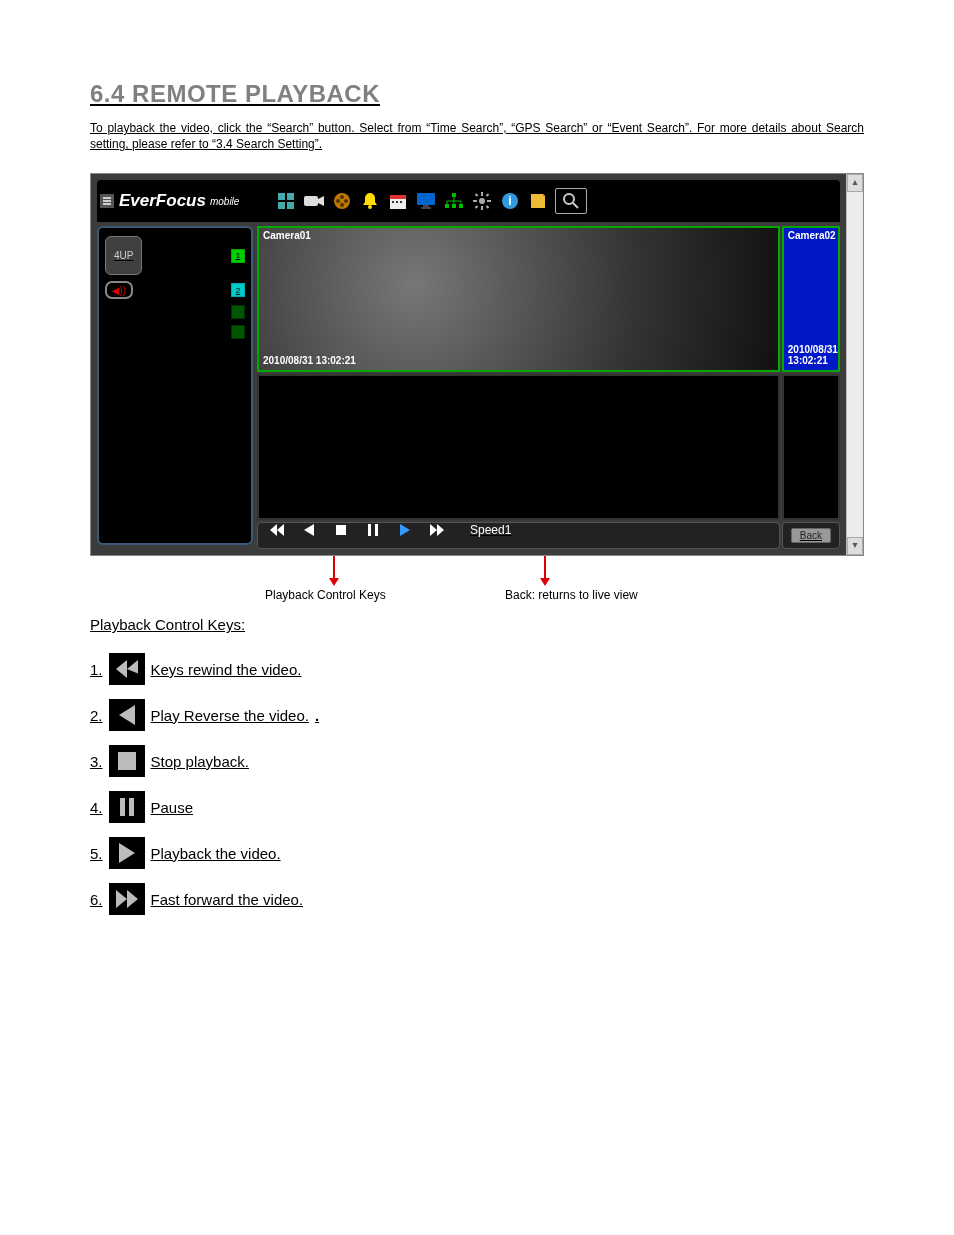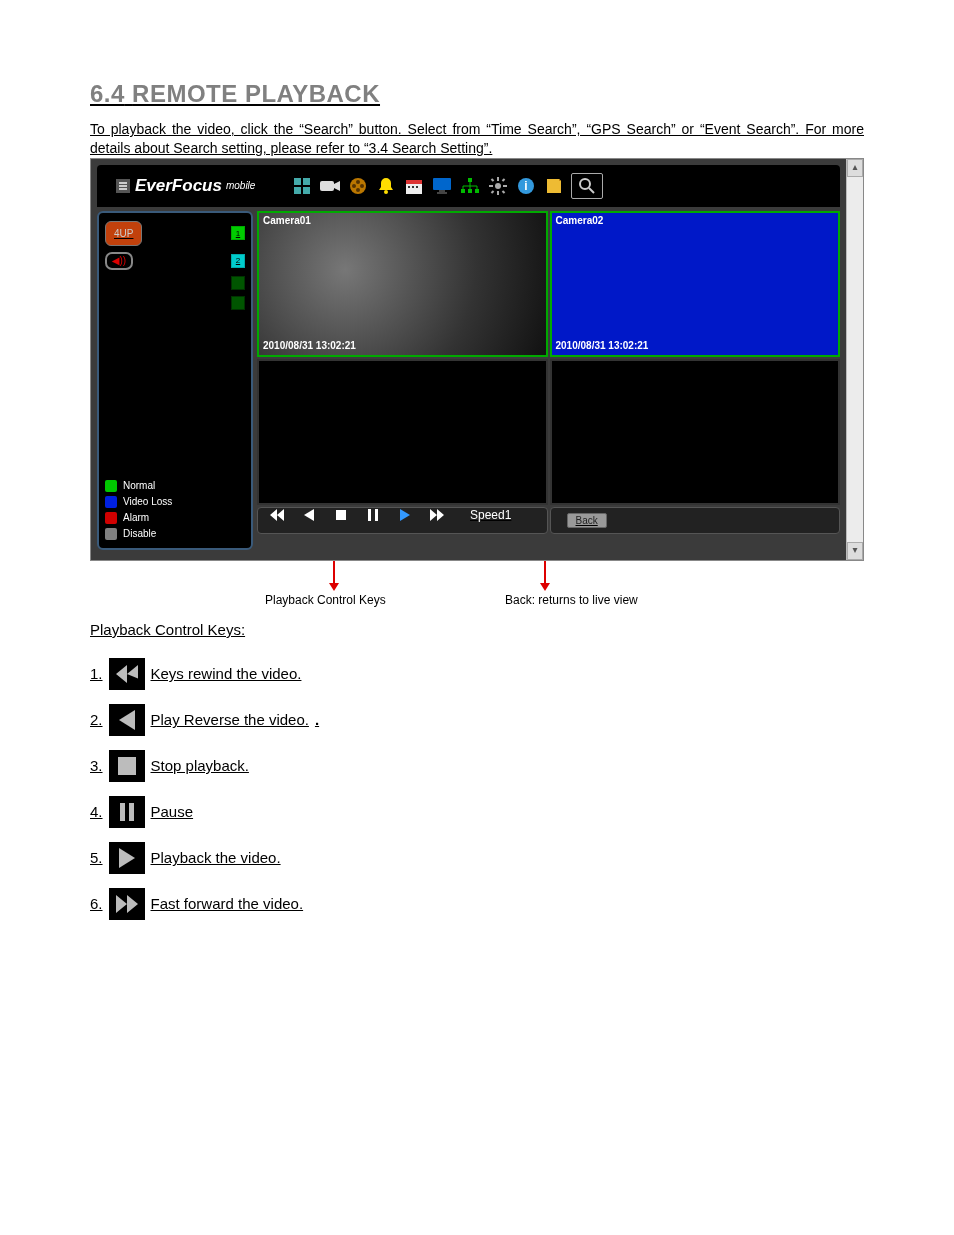--- a/index.html
+++ b/index.html
@@ -16,41 +16,41 @@
   }
   .section-title {
     font-size: 24px;
     font-weight: bold;
     color: #808080;
     font-family: Arial, sans-serif;
     margin-bottom: 12px;
     letter-spacing: 0.5px;
   }
   .intro {
-    font-size: 14px;
+    font-size: 12px;
     line-height: 1.35;
     text-align: justify;
-    margin-bottom: 0;
+    margin-bottom: 21px;
   }
   
   .shot-wrap {
     display: flex;
     border: 1px solid #888;
   }
   .shot {
     background: #3b3b3b;
     flex: 1;
     padding: 6px;
   }
   .shot-topbar {
     background: #000;
     height: 42px;
     display: flex;
     align-items: center;
-    padding: 0 18px;
+    padding: 0 2px;
     gap: 6px;
     border-radius: 4px 4px 0 0;
   }
   .brand {
     color: #fff;
     font-style: italic;
     font-weight: bold;
     font-size: 17px;
     display: flex;
     align-items: center;
@@ -95,24 +95,24 @@
     display: flex;
     flex-direction: column;
     gap: 6px;
   }
   .lp-row {
     display: flex;
     justify-content: space-between;
     align-items: center;
   }
   .btn-4up {
-    background: #c2410c;
+    background: #404040;
     color: #ccc;
     font-size: 10px;
-    padding: 6px 8px;
+    padding: 13px 8px;
     border-radius: 6px;
     border: 1px solid #777;
   }
   .ch-box {
     width: 12px;
     height: 12px;
     border: 1px solid #0a0;
     color: #000;
     background: #0c0;
     font-size: 8px;
@@ -145,23 +145,23 @@
     color: #fff;
     font-size: 10px;
   }
   .sw {
     width: 12px;
     height: 12px;
     border-radius: 2px;
   }
   .grid {
     flex: 1;
-    margin: 4px 0 20px 0;
+    margin: 4px 0 0 0;
     display: grid;
-    grid-template-columns: 1fr 1fr;
+    grid-template-columns: 1fr;
     grid-template-rows: 1fr 1fr auto;
     gap: 2px;
   }
   .cam {
     background: #000;
     border: 2px solid #0a0;
     position: relative;
     height: 142px;
     overflow: hidden;
   }
@@ -211,21 +211,21 @@
     margin-left: 8px;
   }
   .back-cell {
     grid-column: 2;
     background: #222;
     border: 1px solid #555;
     border-radius: 4px;
     height: 25px;
     display: flex;
     align-items: center;
-    padding: 0 16px;
+    padding: 0 8px;
   }
   .back-btn {
     background: #999;
     color: #222;
     font-size: 10px;
     padding: 1px 8px;
     border: 1px solid #666;
     border-radius: 2px;
   }
   .vscroll {
@@ -429,38 +429,20 @@
               <span class="speaker">◀))</span>
               <span class="ch-box b2">2</span>
             </div>
             <div class="lp-row">
                 <span></span>
                 <span class="ch-box dk"></span>
               </div>
             <div class="lp-row">
                 <span></span>
                 <span class="ch-box dk"></span>
-              </div>
-          </div>
-          <div class="legend">
-            <div class="legend-row">
-                <span class="sw" style="background:#00c800"></span>
-                <span>Normal</span>
-              </div>
-            <div class="legend-row">
-                <span class="sw" style="background:#0020e0"></span>
-                <span>Video Loss</span>
-              </div>
-            <div class="legend-row">
-                <span class="sw" style="background:#d00000"></span>
-                <span>Alarm</span>
-              </div>
-            <div class="legend-row">
-                <span class="sw" style="background:#808080"></span>
-                <span>Disable</span>
               </div>
           </div>
         </div>
 
         <div class="grid">
           <div class="cam gray">
             <span class="label">Camera01</span>
             <span class="ts">2010/08/31  13:02:21</span>
           </div>
           <div class="cam blue">

